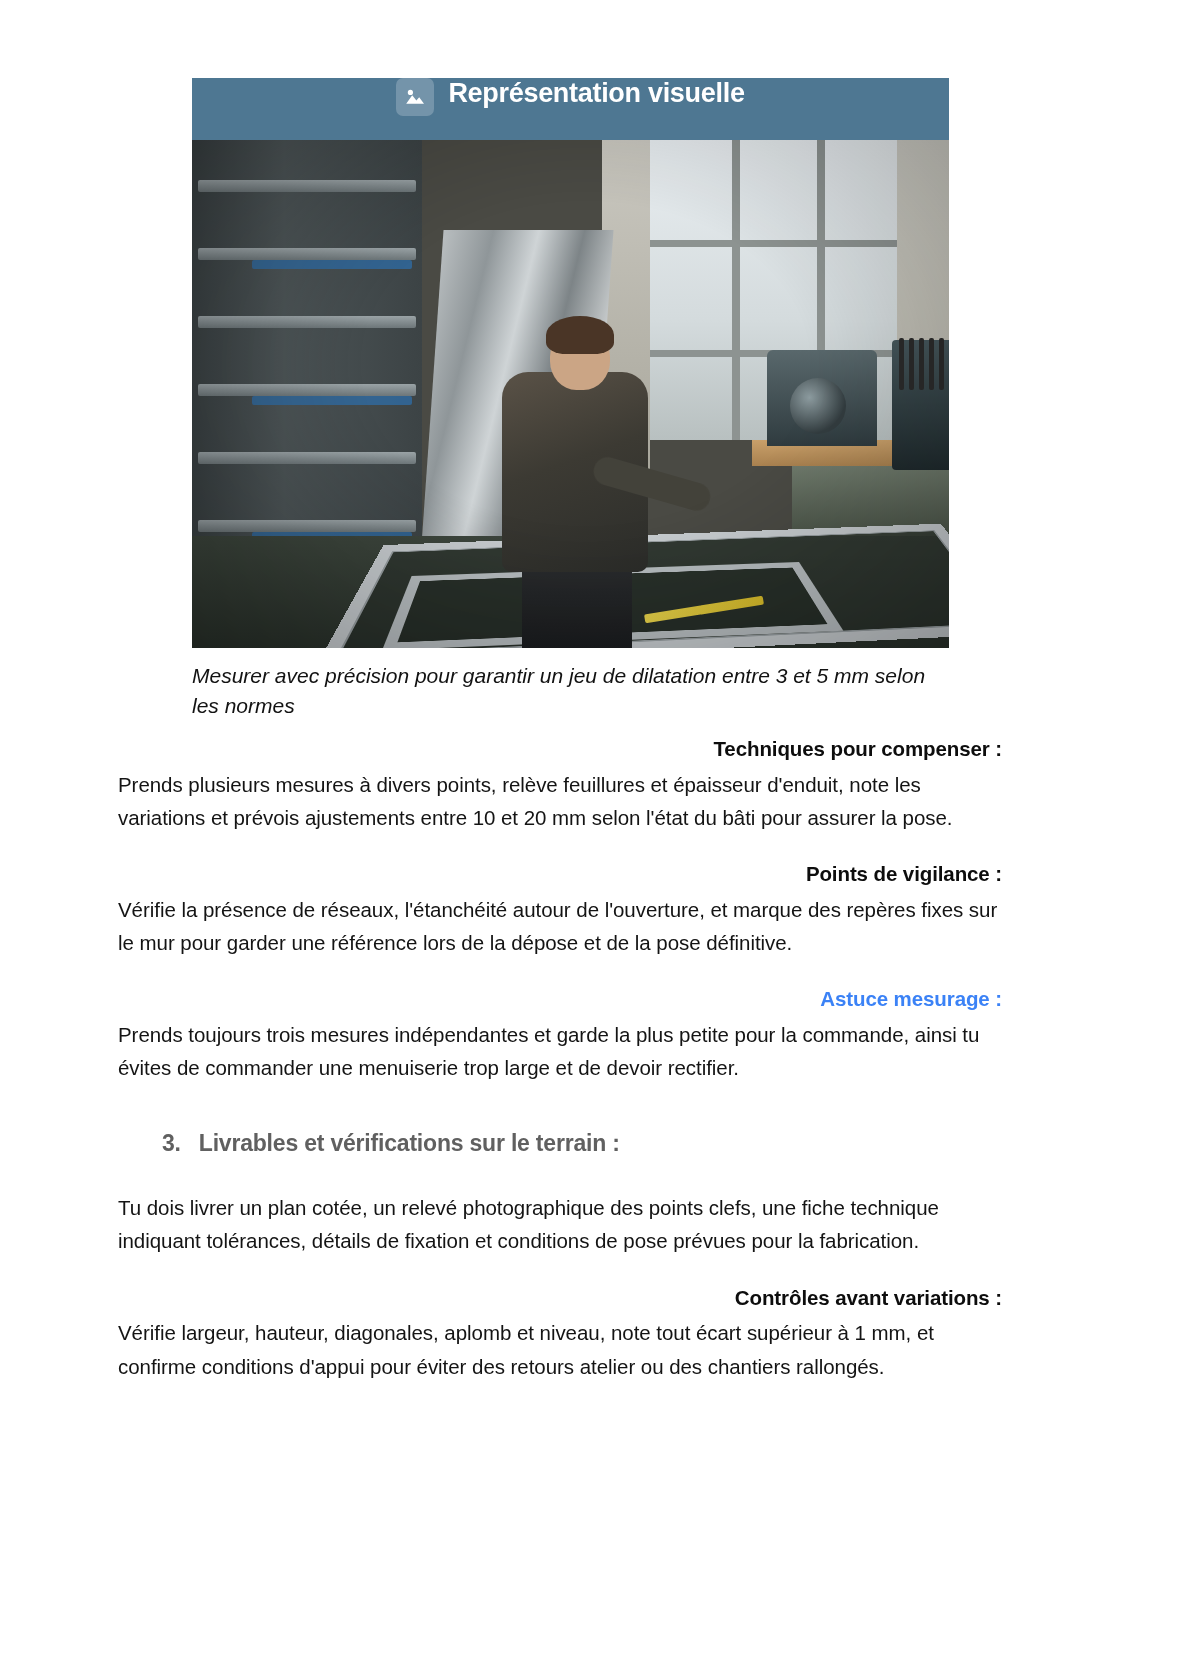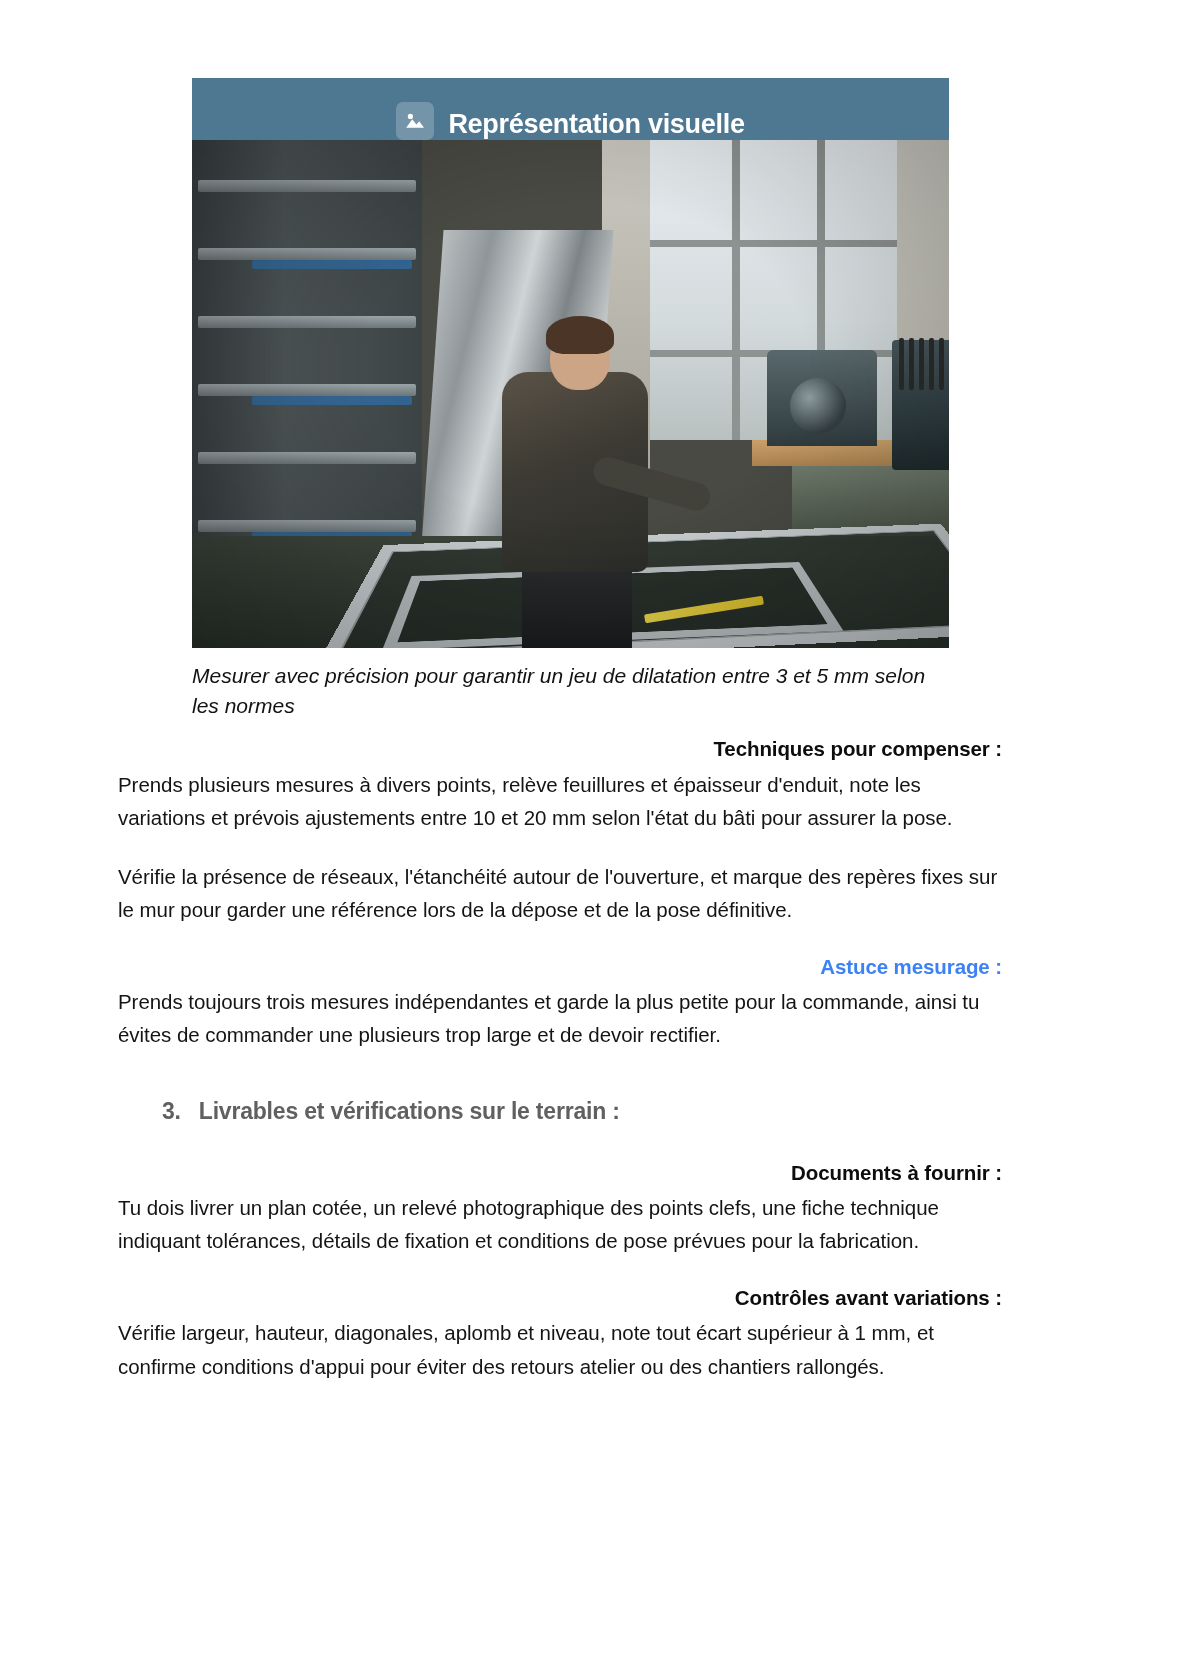--- a/index.html
+++ b/index.html
@@ -29,21 +29,21 @@
     position: absolute;
     left: 192px;
     top: 78px;
     width: 757px;
   }
 
   .figure-header {
     background: #4E7792;
     height: 62px;
     display: flex;
-    align-items: flex-end;
+    align-items: flex-start;
     justify-content: center;
     gap: 14px;
     box-sizing: border-box;
   }
 
   .figure-header .hdr-icon {
     width: 38px;
     height: 38px;
     border-radius: 7px;
     background: rgba(255,255,255,0.22);
@@ -311,35 +311,35 @@
   </div>
 
   <div class="content">
 
     <div class="block">
       <div class="sub-head">Techniques pour compenser :</div>
       <div class="para">Prends plusieurs mesures à divers points, relève feuillures et épaisseur d'enduit, note les variations et prévois ajustements entre 10 et 20 mm selon l'état du bâti pour assurer la pose.</div>
     </div>
 
     <div class="block">
+      <div class="sub-head">Points de vigilance :</div>
       <div class="para">Vérifie la présence de réseaux, l'étanchéité autour de l'ouverture, et marque des repères fixes sur le mur pour garder une référence lors de la dépose et de la pose définitive.</div>
     </div>
 
     <div class="block">
       <div class="sub-head accent">Astuce mesurage :</div>
-      <div class="para">Prends toujours trois mesures indépendantes et garde la plus petite pour la commande, ainsi tu évites de commander une plusieurs trop large et de devoir rectifier.</div>
+      <div class="para">Prends toujours trois mesures indépendantes et garde la plus petite pour la commande, ainsi tu évites de commander une menuiserie trop large et de devoir rectifier.</div>
     </div>
 
     <div class="numbered-head">
       <span class="num">3.</span>
       <span>Livrables et vérifications sur le terrain :</span>
     </div>
 
     <div class="block">
-      <div class="sub-head">Documents à fournir :</div>
       <div class="para">Tu dois livrer un plan cotée, un relevé photographique des points clefs, une fiche technique indiquant tolérances, détails de fixation et conditions de pose prévues pour la fabrication.</div>
     </div>
 
     <div class="block">
       <div class="sub-head">Contrôles avant variations :</div>
       <div class="para">Vérifie largeur, hauteur, diagonales, aplomb et niveau, note tout écart supérieur à 1 mm, et confirme conditions d'appui pour éviter des retours atelier ou des chantiers rallongés.</div>
     </div>
 
   </div>
 </div>

